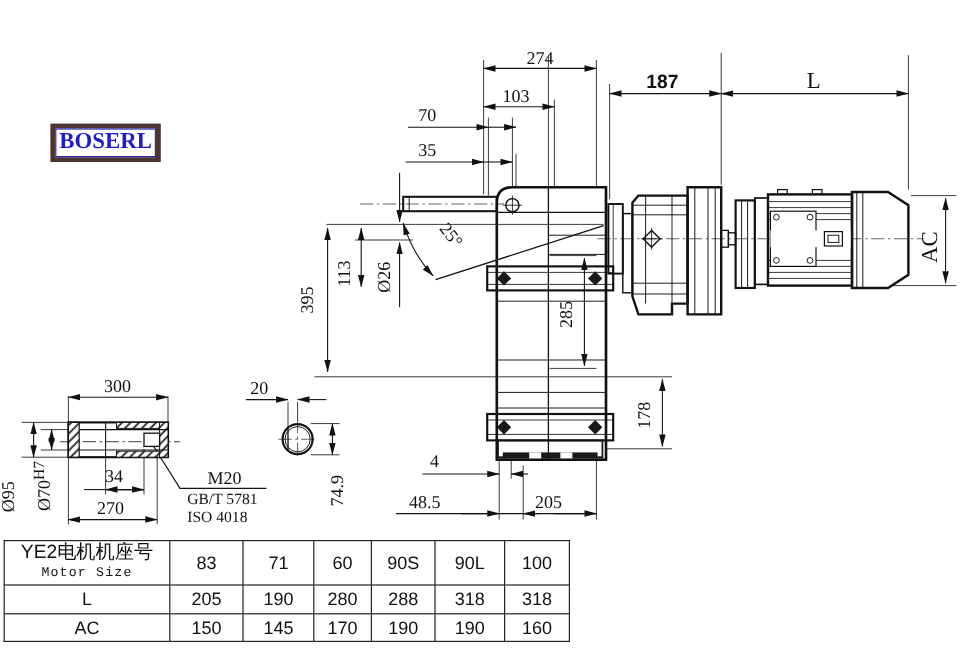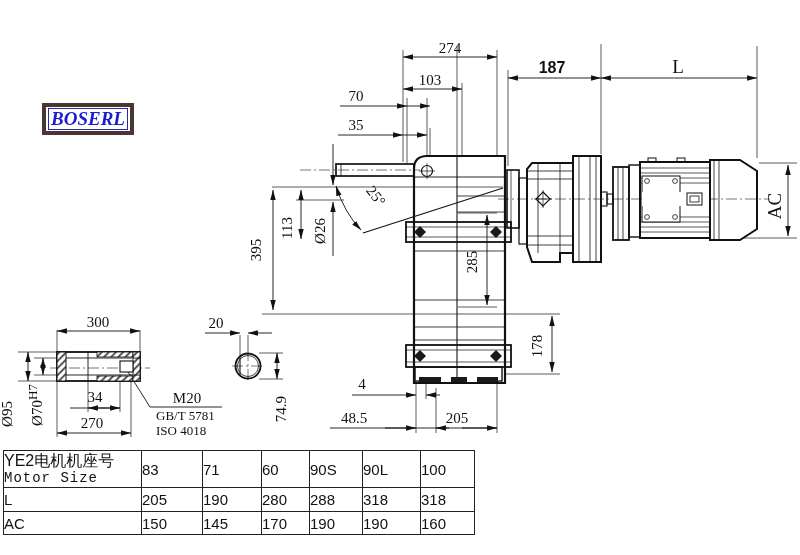--- a/index.html
+++ b/index.html
@@ -1,33 +1,33 @@
 <!DOCTYPE html>
 <html><head>
 <meta charset="utf-8">
 <style>
   html,body{margin:0;padding:0;background:#fff;}
   #stage{position:relative;width:800px;height:555px;background:#fff;overflow:hidden;
          font-family:"Liberation Sans",sans-serif;color:#111;}
   #title{position:absolute;left:7px;top:5px;font-size:24px;font-weight:bold;
          letter-spacing:0px;color:#0d0d0d;white-space:nowrap;}
   #logo{position:absolute;left:42px;top:103px;width:92px;height:32px;
-        border:4px solid #4b3530;background:#fff;display:flex;align-items:center;justify-content:center;box-sizing:border-box;font-style:italic;}
+        border:4px solid #4b3530;background:#fff;display:flex;justify-content:center;box-sizing:border-box;}
   #logo span{font-family:"Liberation Serif",serif;font-weight:bold;font-size:19px;
         color:#1c1ccc;border:1px solid #2a2ab0;padding:0 2px;line-height:20px;}
   svg{position:absolute;left:0;top:0;}
   .dim{font-family:"Liberation Serif",serif;font-size:15px;fill:#111;}
   .dimb{font-family:"Liberation Sans",sans-serif;font-size:16px;font-weight:bold;fill:#111;}
   .dimL{font-family:"Liberation Serif",serif;font-size:19px;fill:#111;}
   .dimS{font-family:"Liberation Serif",serif;font-size:13px;fill:#111;}
   table#spec{position:absolute;left:3px;top:450px;border-collapse:collapse;table-layout:fixed;
         font-size:15px;color:#111;}
-  table#spec td{border:1.5px solid #222;text-align:left;vertical-align:middle;padding:0;overflow:hidden;}
+  table#spec td{border:1.5px solid #222;text-align:center;vertical-align:middle;padding:0;overflow:hidden;}
   .hcn{font-size:16px;line-height:18px;}
-  .hen{font-family:"Liberation Mono",monospace;font-size:14px;letter-spacing:1px;line-height:16px;}
+  .hen{font-family:"Liberation Mono",monospace;font-size:11px;letter-spacing:1px;line-height:16px;}
 </style>
 </head>
 <body>
 
 <div id="stage">
 
   <div id="logo">
     <span>BOSERL</span>
   </div>
 

